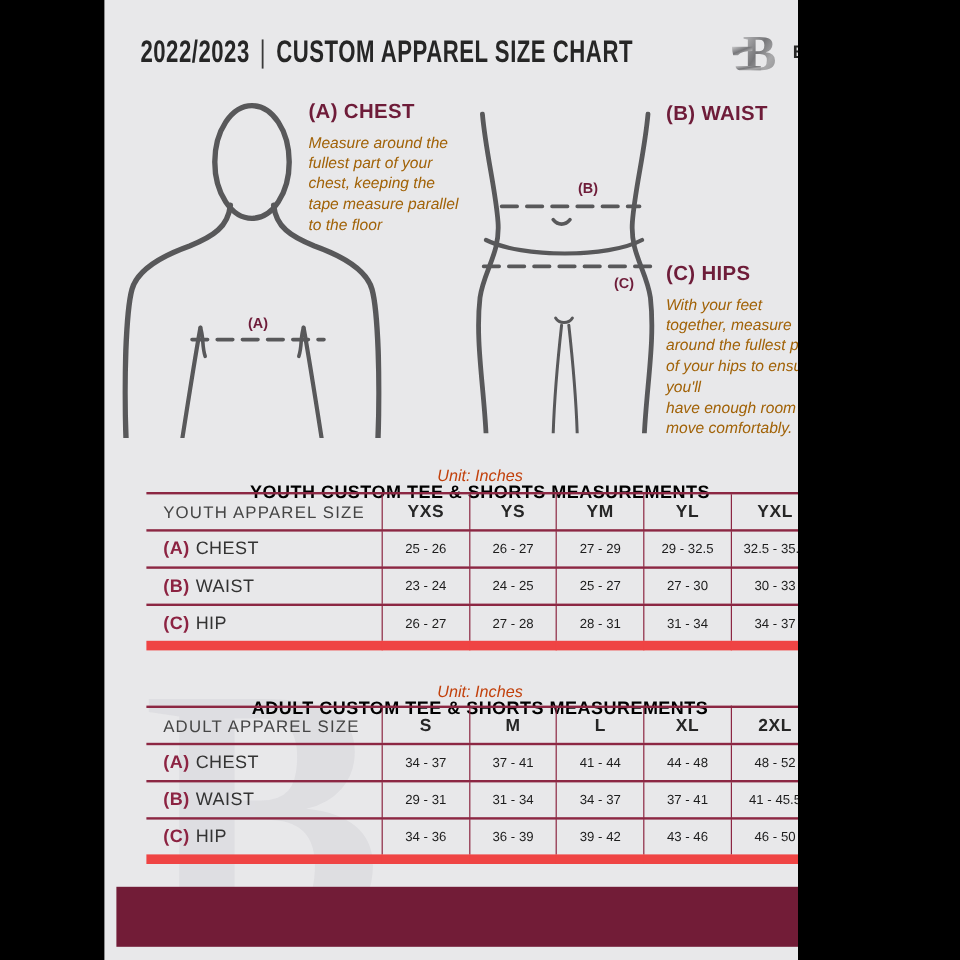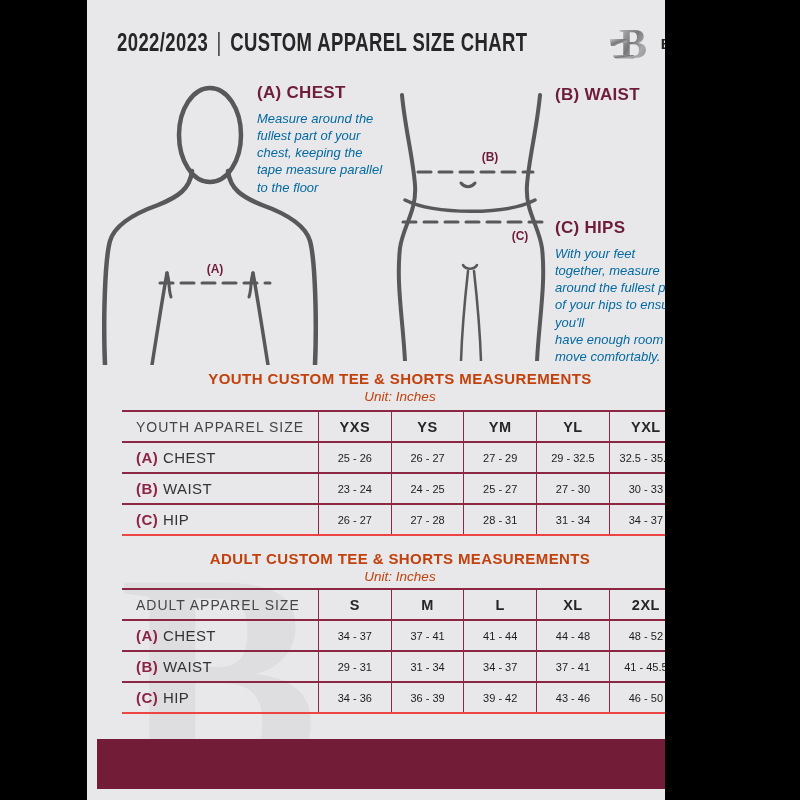--- a/index.html
+++ b/index.html
@@ -29,37 +29,37 @@
   .diagram{position:absolute;left:0;top:75px;width:626px;height:292px;}
   .fig{position:absolute;}
   .fig path,.fig ellipse{fill:none;stroke:#58585a;stroke-linecap:round;}
   .dash{stroke:#8e2040;stroke-width:3;stroke-dasharray:13 8;fill:none;}
   .fig text{font-family:"Liberation Sans",sans-serif;font-weight:bold;font-size:12px;fill:#6e1c39;}
   .instr{position:absolute;}
   .instr h3{
     margin:0 0 7px 0;font-size:17px;font-weight:800;color:#6e1c39;letter-spacing:.3px;
   }
   .instr p{
-    margin:0;font-style:italic;font-size:13px;line-height:1.32;color:#0369a1;white-space:pre-line;
+    margin:0;font-style:italic;font-size:13px;line-height:1.32;color:#a16207;white-space:pre-line;
   }
   
   .tbl-title{
     position:absolute;left:0;width:626px;text-align:center;
-    font-size:15px;font-weight:bold;color:#c2410c;letter-spacing:.4px;z-index:2;
+    font-size:15px;font-weight:bold;color:#000000;letter-spacing:.4px;z-index:2;margin-top:32px;
   }
   .tbl-unit{
     position:absolute;left:0;width:626px;text-align:center;
     font-size:13.5px;font-style:italic;color:#c2410c;z-index:2;
   }
   table.size{
     position:absolute;left:35px;width:560px;border-collapse:collapse;z-index:2;
     table-layout:fixed;
   }
   table.size tr{border-top:2px solid #8c2743;}
-  table.size{border-bottom:2px solid #ef4444;}
+  table.size{border-bottom:8px solid #ef4444;}
   table.size th,table.size td{
     height:29px;padding:0;text-align:center;vertical-align:middle;
     font-family:"Liberation Sans",sans-serif;
   }
   table.size th+th,table.size td+td{border-left:1.5px solid #8c2743;}
   table.size .c-first{width:182px;text-align:left;padding-left:14px;}
   table.size th.c-first{font-weight:normal;font-size:14px;color:#454545;letter-spacing:1px;}
   table.size th{font-weight:bold;font-size:14.5px;color:#262626;letter-spacing:.5px;}
   table.size td{font-size:11px;color:#1d1d1d;}
   table.size td.c-first{font-size:15px;color:#333;letter-spacing:.4px;}

